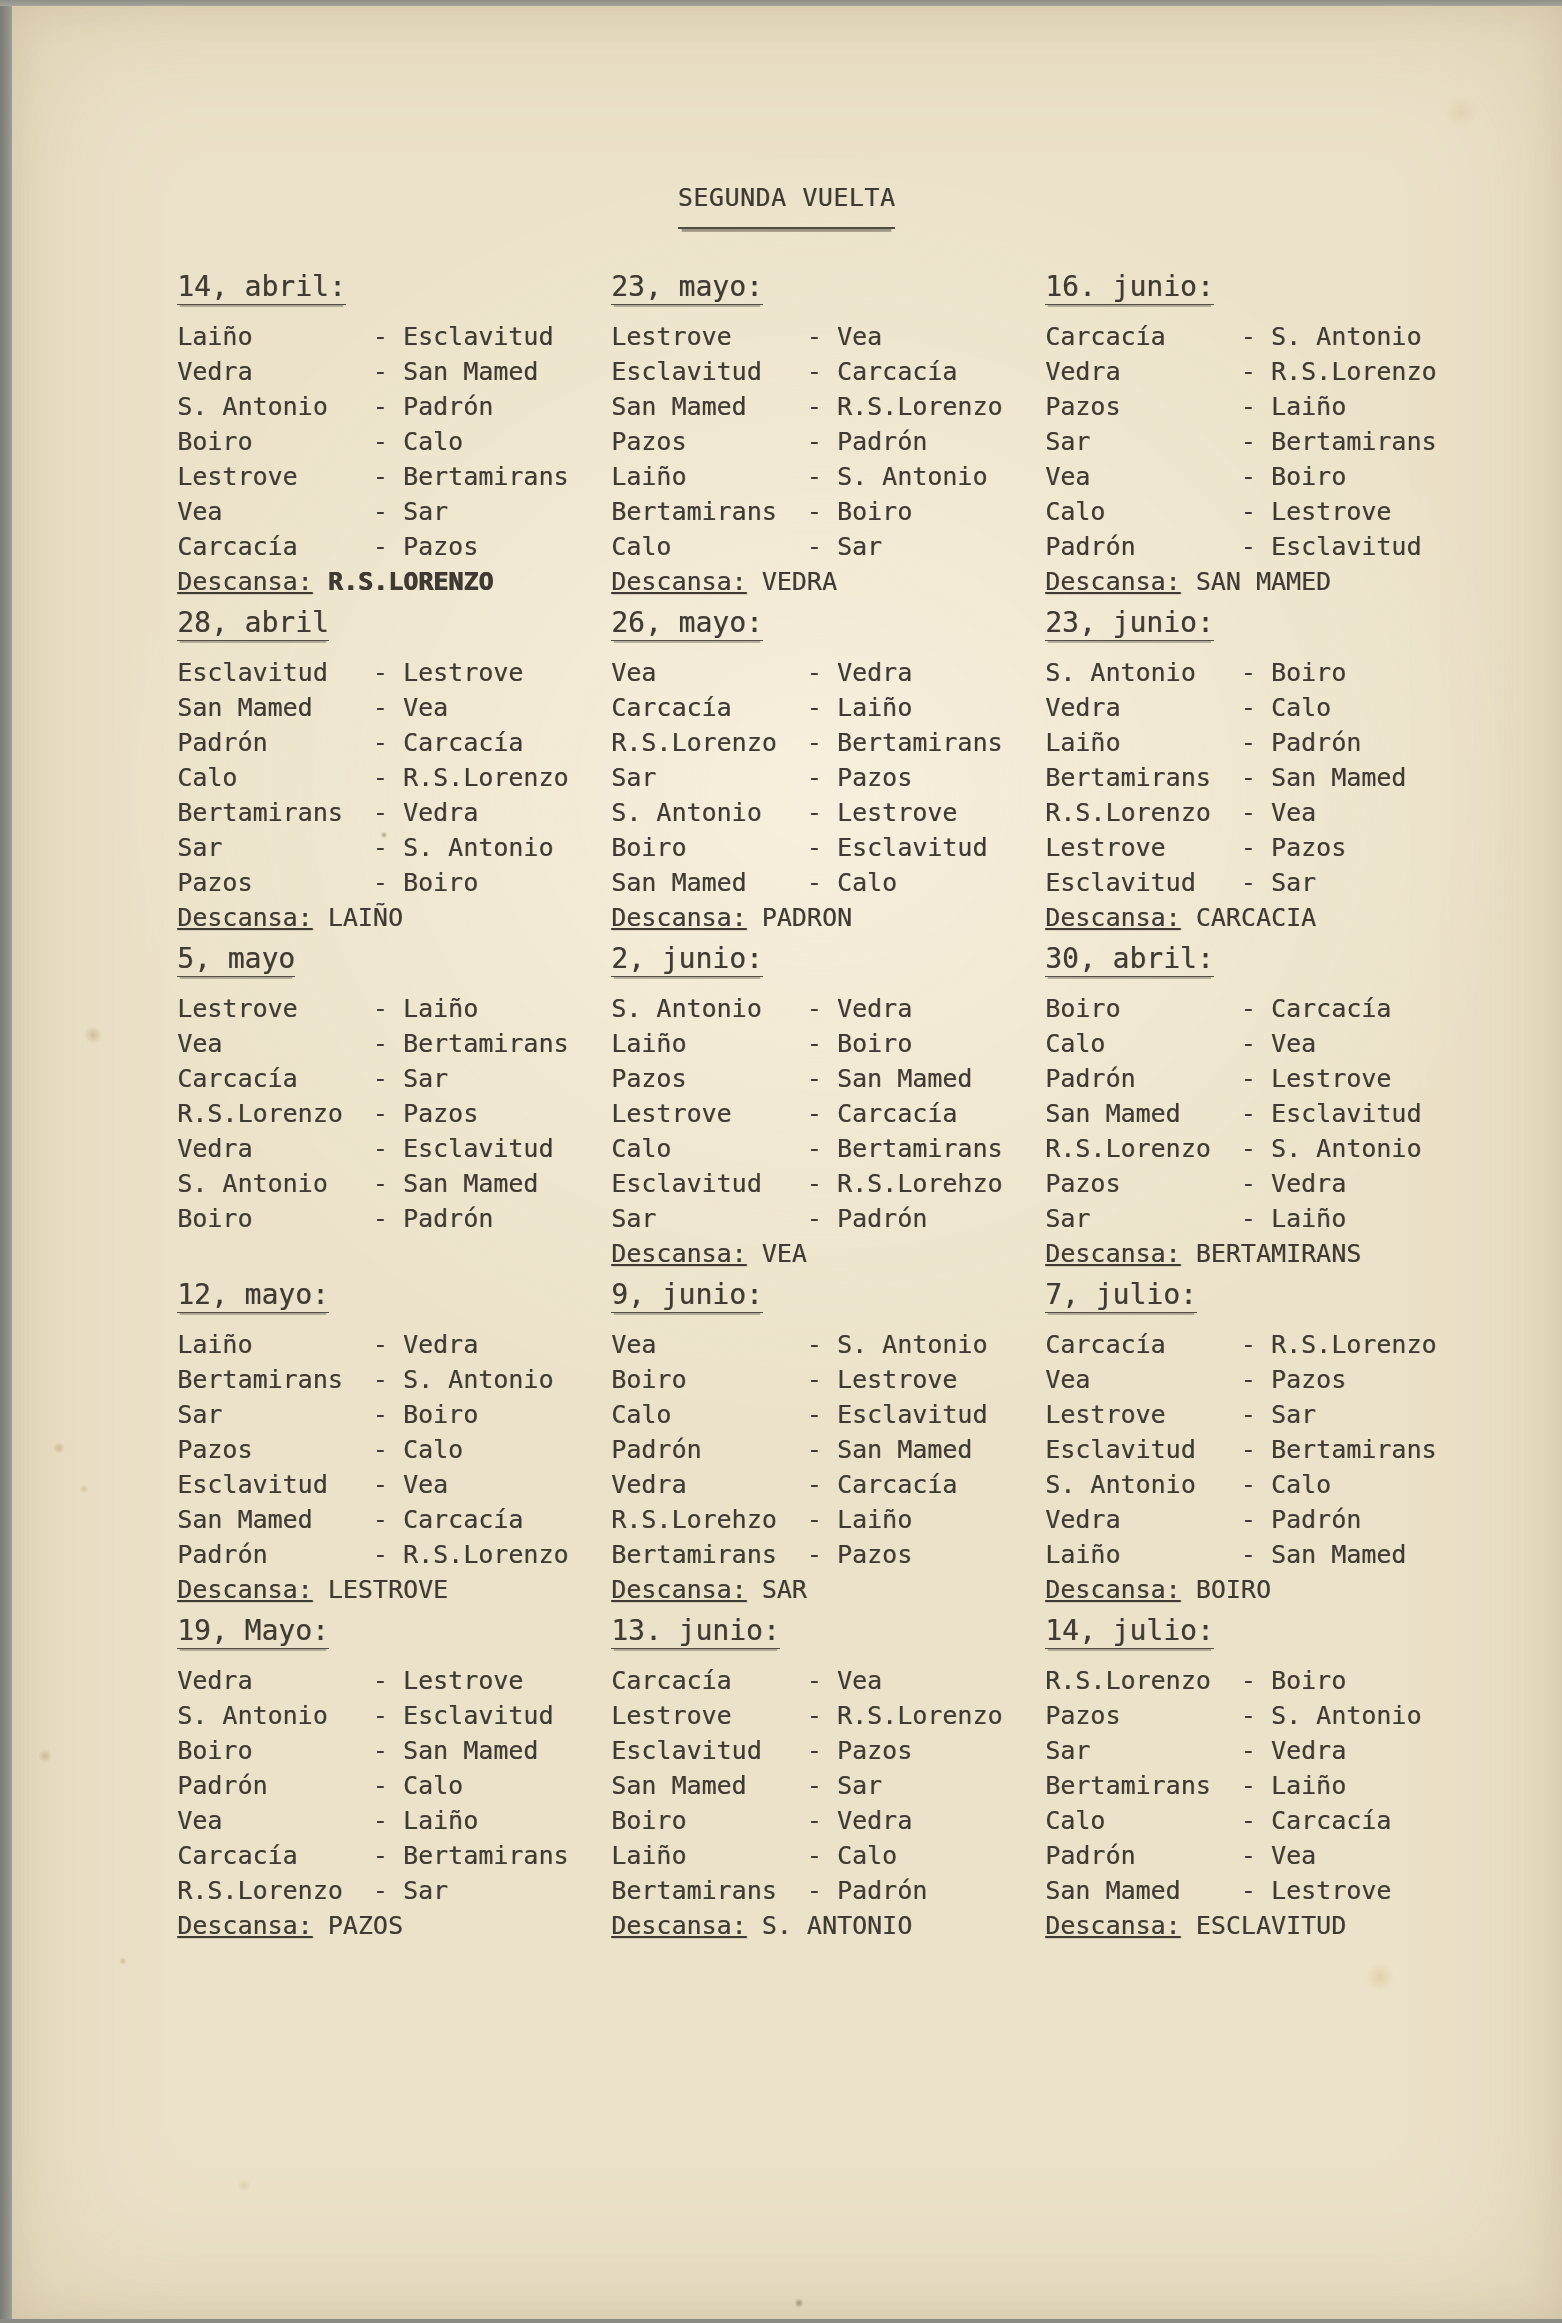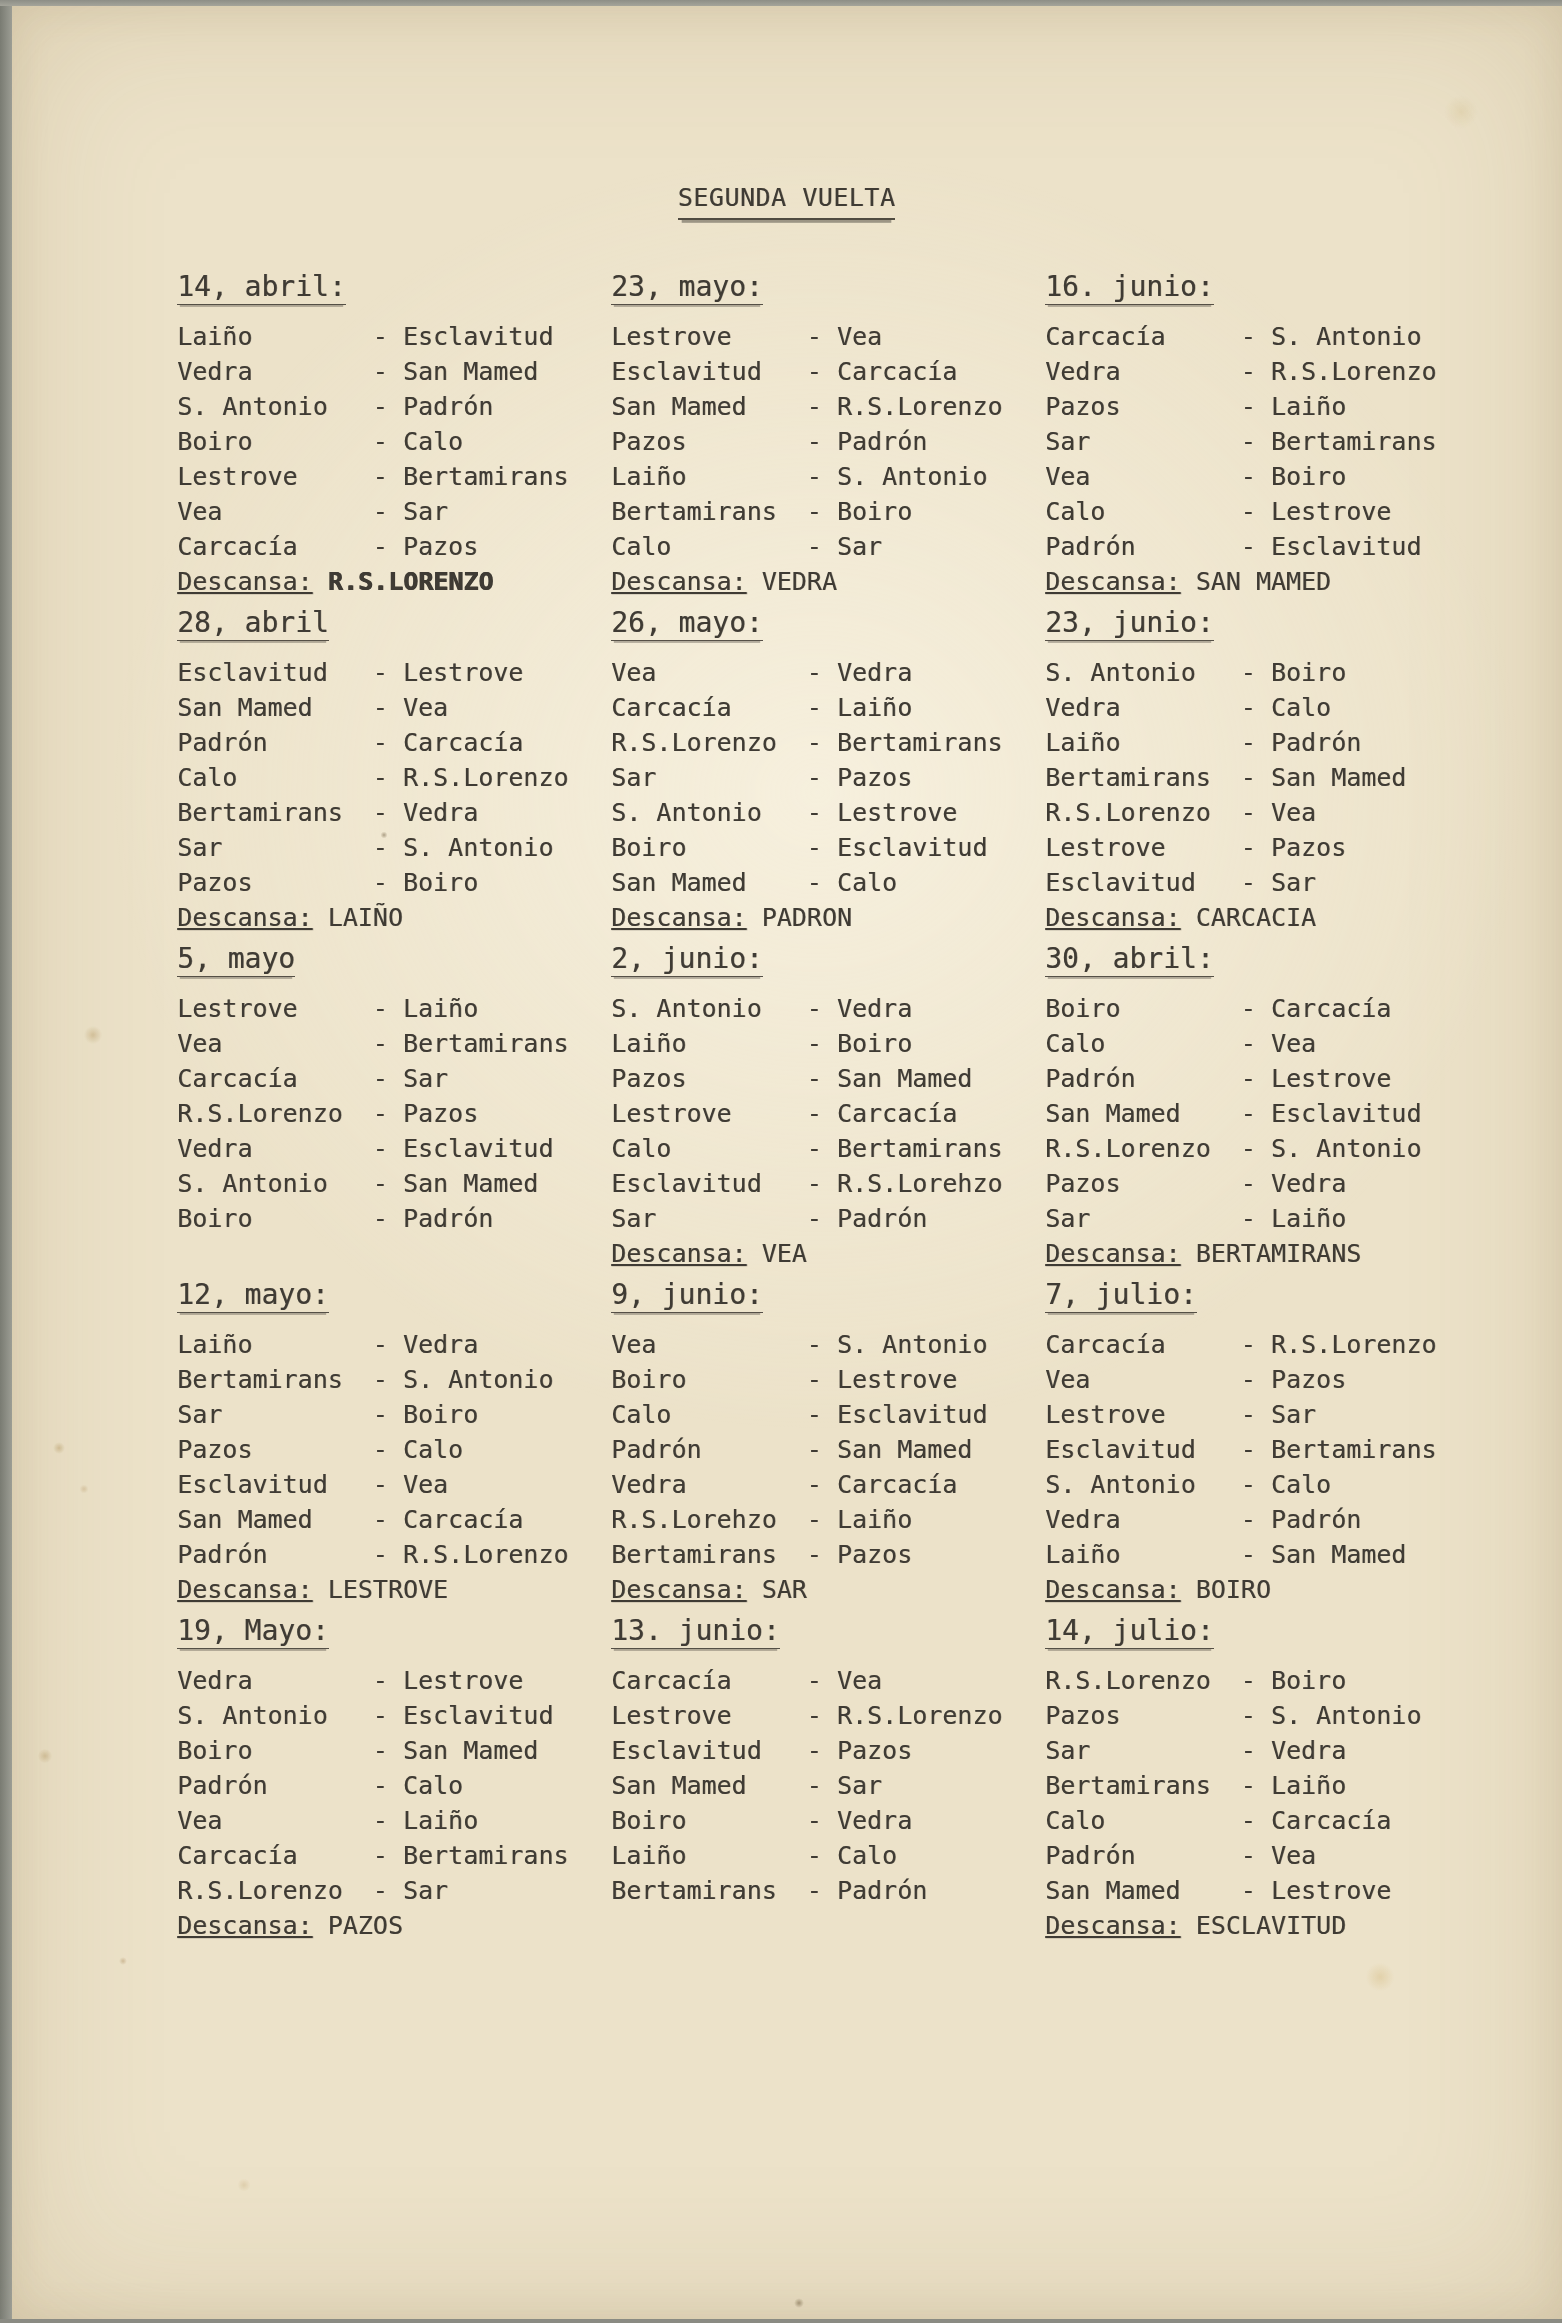--- a/index.html
+++ b/index.html
@@ -62,21 +62,21 @@
     top: 178px; left: 0; right: 0;
     margin: 0;
     text-align: center;
     font-size: 25px;
     font-weight: normal;
     letter-spacing: 0.5px;
     text-shadow: 0.5px 0.3px 0.5px rgba(63,59,52,0.55);
   }
   .title .u2 {
     border-bottom: 2.8px solid rgba(58,53,46,0.88);
-    padding-bottom: 6px;
+    padding-bottom: 15px;
     box-shadow: 0 6.5px 0 -3.7px rgba(58,53,46,0.45);
   }
   .grid {
     position: absolute;
     top: 264px;
     left: 166px;
     display: grid;
     grid-template-columns: 434px 434px 434px;
     grid-auto-rows: 336px;
   }
@@ -294,20 +294,21 @@
           <h2 class="date"><span class="u1">13. junio:</span></h2>
           <div class="matches">
             <div class="match"><span class="home">Carcacía</span><span class="sep">-</span><span class="away">Vea</span></div>
             <div class="match"><span class="home">Lestrove</span><span class="sep">-</span><span class="away">R.S.Lorenzo</span></div>
             <div class="match"><span class="home">Esclavitud</span><span class="sep">-</span><span class="away">Pazos</span></div>
             <div class="match"><span class="home">San Mamed</span><span class="sep">-</span><span class="away">Sar</span></div>
             <div class="match"><span class="home">Boiro</span><span class="sep">-</span><span class="away">Vedra</span></div>
             <div class="match"><span class="home">Laiño</span><span class="sep">-</span><span class="away">Calo</span></div>
             <div class="match"><span class="home">Bertamirans</span><span class="sep">-</span><span class="away">Padrón</span></div>
           </div>
+          <div class="rest"><span class="rest-label">Descansa:</span><span class="rest-team">S. ANTONIO</span></div>
         </section>
         <section class="block">
           <h2 class="date"><span class="u1">14, julio:</span></h2>
           <div class="matches">
             <div class="match"><span class="home">R.S.Lorenzo</span><span class="sep">-</span><span class="away">Boiro</span></div>
             <div class="match"><span class="home">Pazos</span><span class="sep">-</span><span class="away">S. Antonio</span></div>
             <div class="match"><span class="home">Sar</span><span class="sep">-</span><span class="away">Vedra</span></div>
             <div class="match"><span class="home">Bertamirans</span><span class="sep">-</span><span class="away">Laiño</span></div>
             <div class="match"><span class="home">Calo</span><span class="sep">-</span><span class="away">Carcacía</span></div>
             <div class="match"><span class="home">Padrón</span><span class="sep">-</span><span class="away">Vea</span></div>

